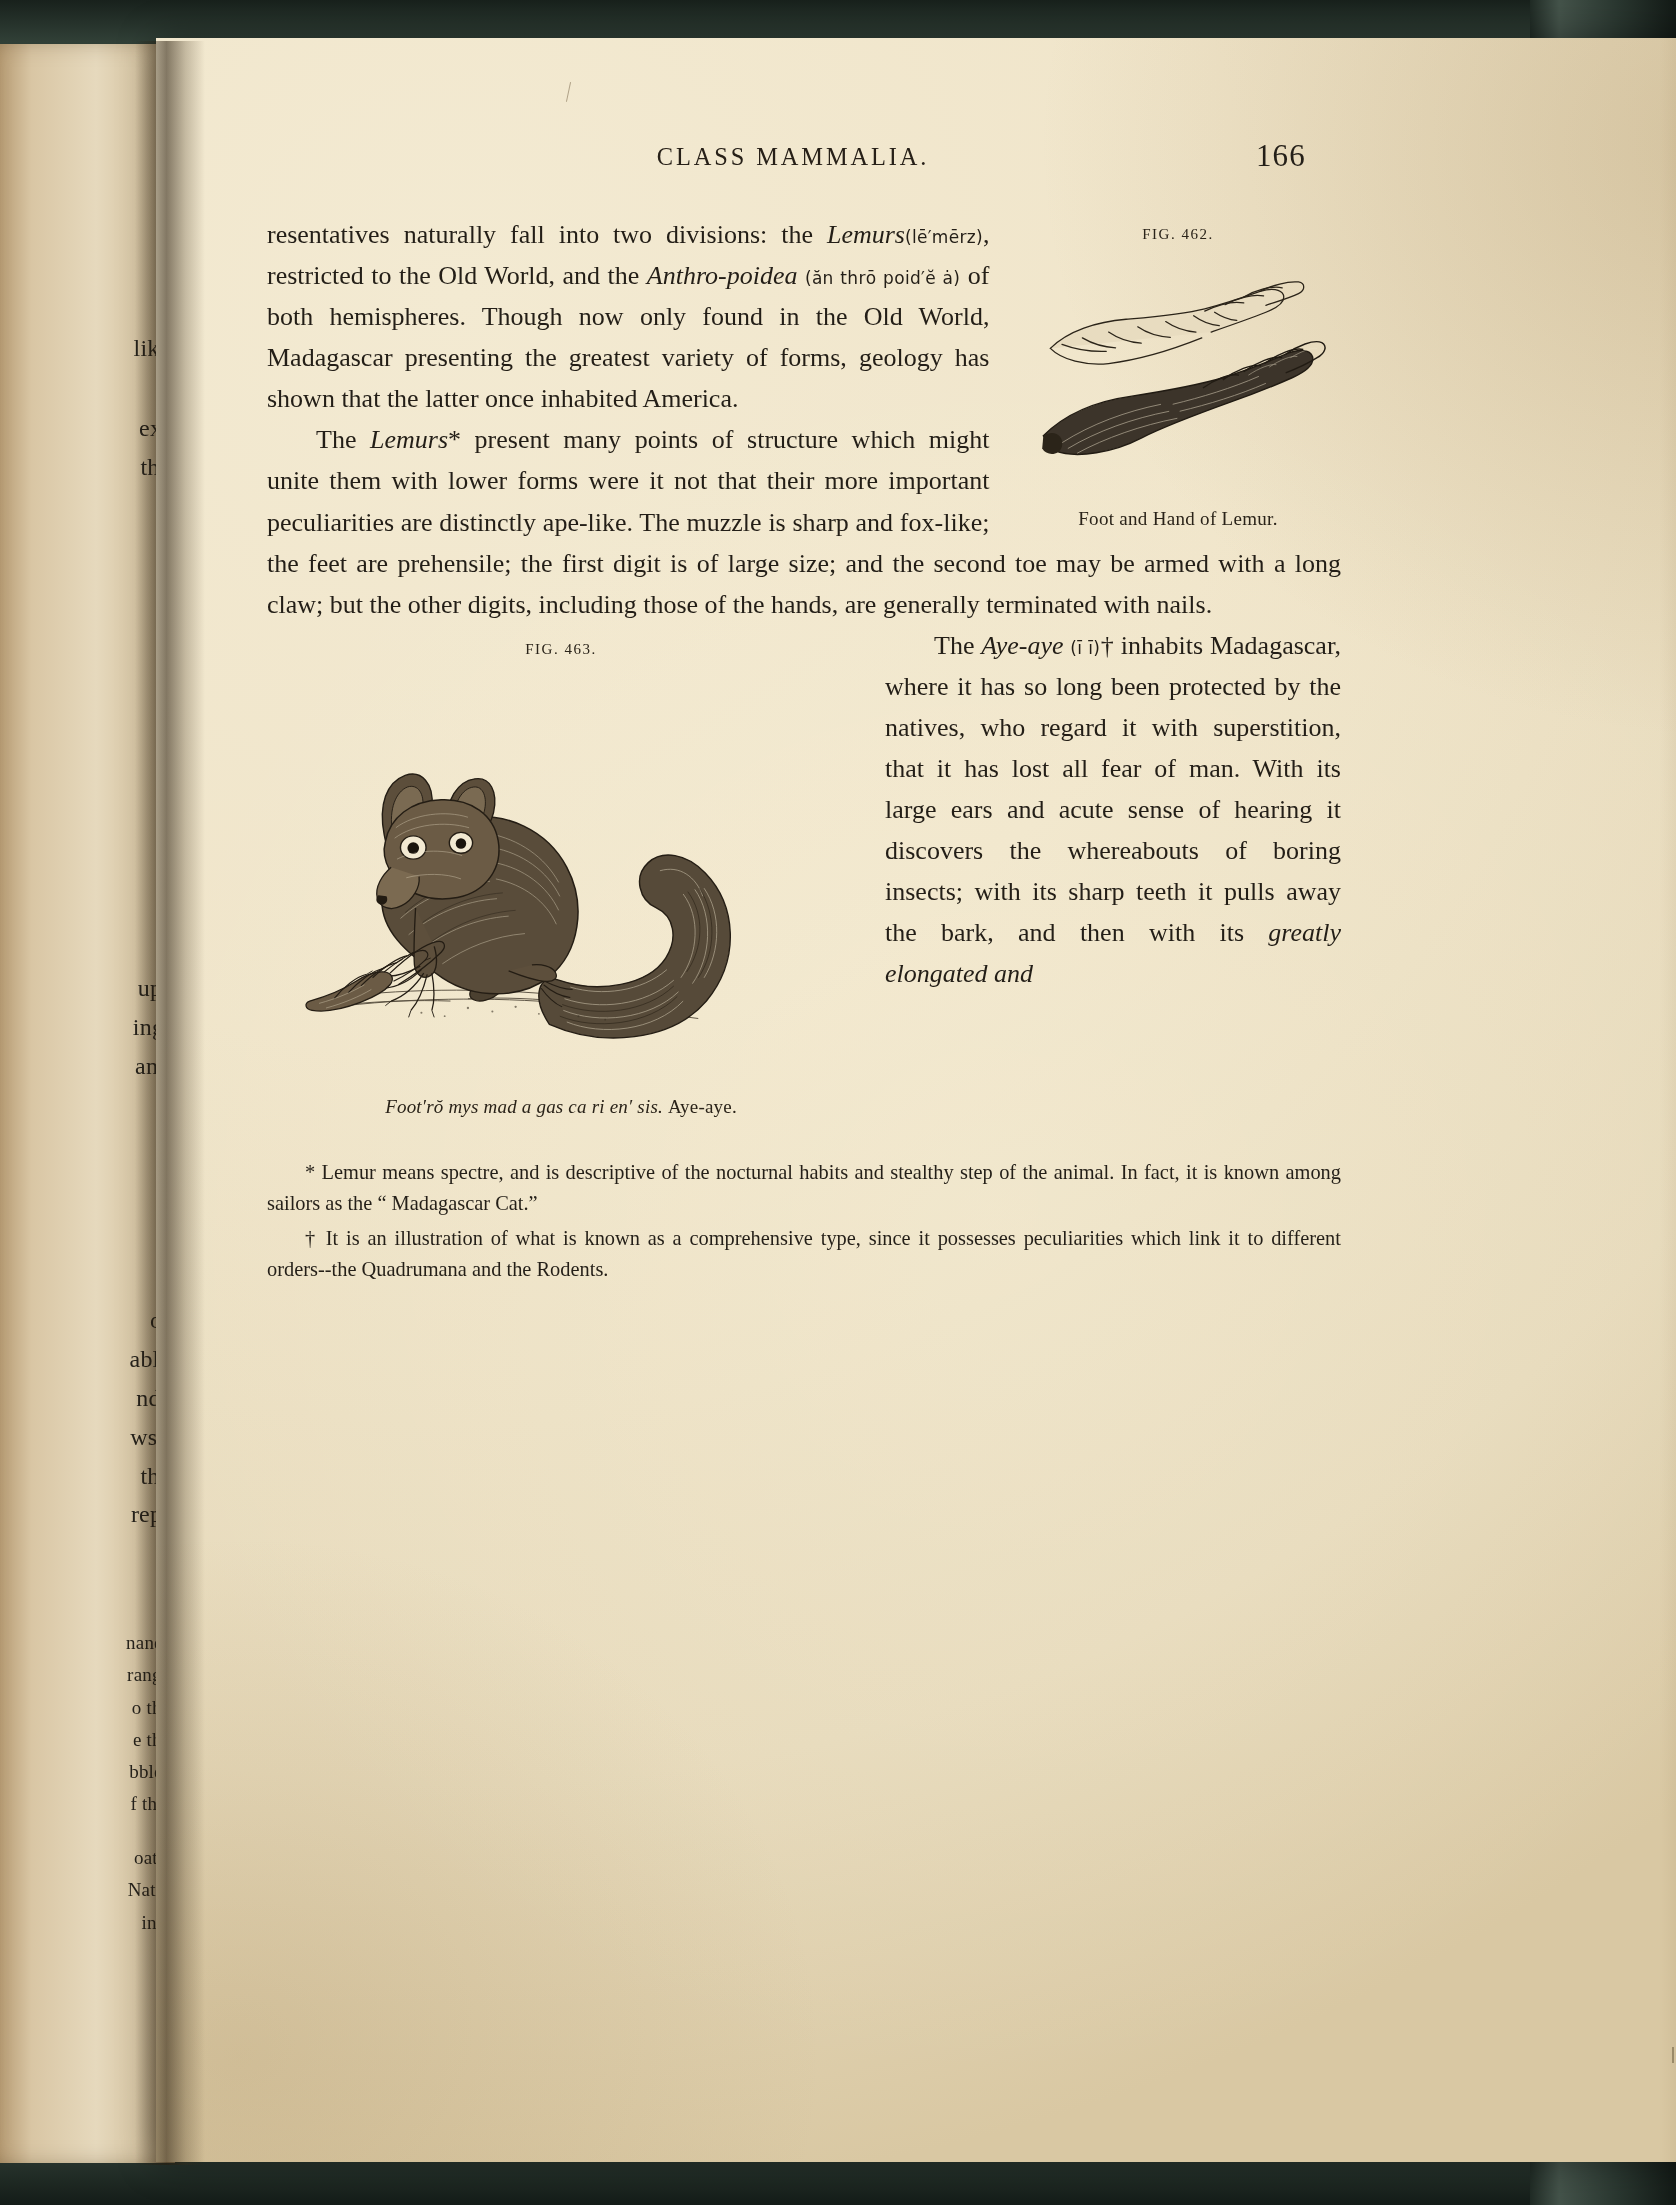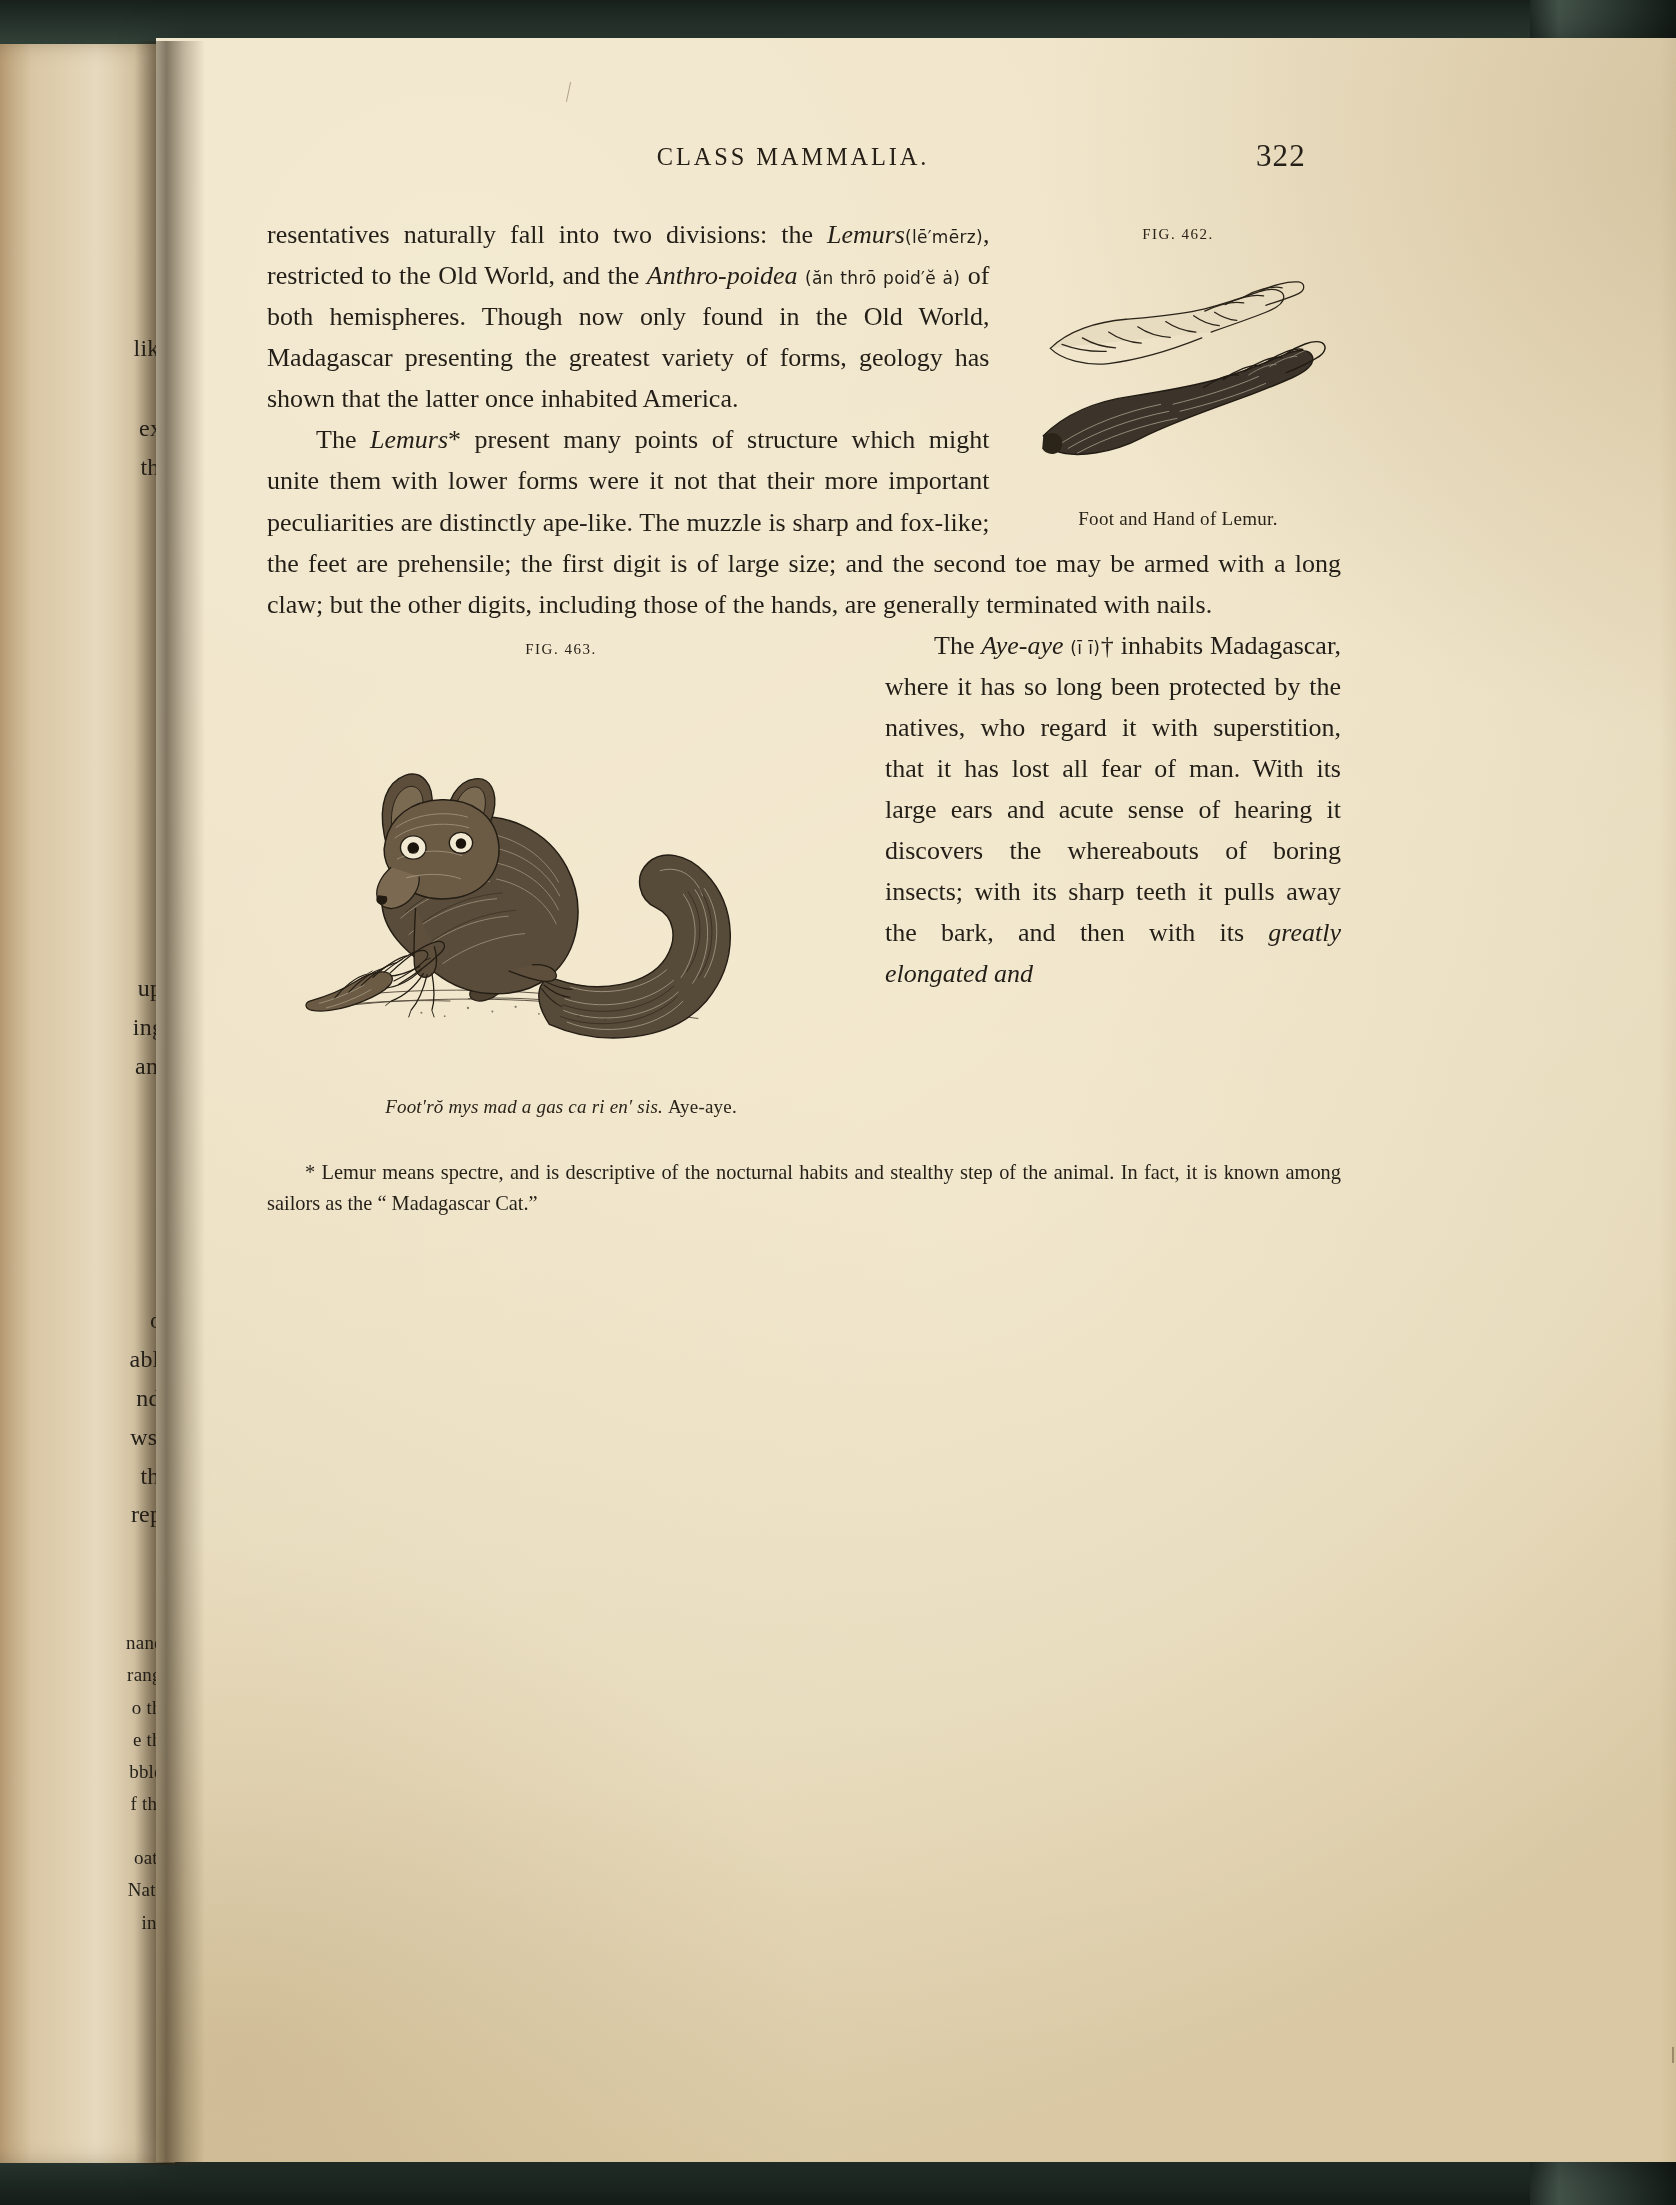--- a/index.html
+++ b/index.html
@@ -290,21 +290,21 @@
     <div class="fore-edge"></div>
     <div class="edge-shade"></div>
     <div class="page-stain"></div>
     <div class="stray-mark"></div>
     <div class="tick"></div>
 
     <div id="content">
 
       <div class="runhead">
         <div class="title">Class Mammalia.</div>
-        <div class="pageno">322</div>
+        <div class="pageno">166</div>
       </div>
 
       <div class="bodytext">
 
         <figure class="fig462">
           <figcaption class="fig-label">Fig. 462.</figcaption>
           <div class="art">
             <svg class="engrave" width="303" height="233" viewBox="0 0 520 400" aria-hidden="true">
               <g fill="none" stroke="#2b2419" stroke-width="2.2" stroke-linecap="round">
 
@@ -541,20 +541,24 @@
         </p>
 
         <div class="clearer"></div>
       </div>
 
       <div class="footnotes">
         <p>
           <span>*</span>
           <span>Lemur means spectre, and is descriptive of the nocturnal habits and stealthy step of the animal.   In fact, it is known among sailors as the “ Madagascar Cat.”</span>
         </p>
+        <p>
+          <span>†</span>
+          <span>It is an illustration of what is known as a comprehensive type, since it possesses peculiarities which link it to different orders--the Quadrumana and the Rodents.</span>
+        </p>
       </div>
 
     </div>
   </div>
 
   <div class="gutter"></div>
 </div>
 
 
 </body></html>

